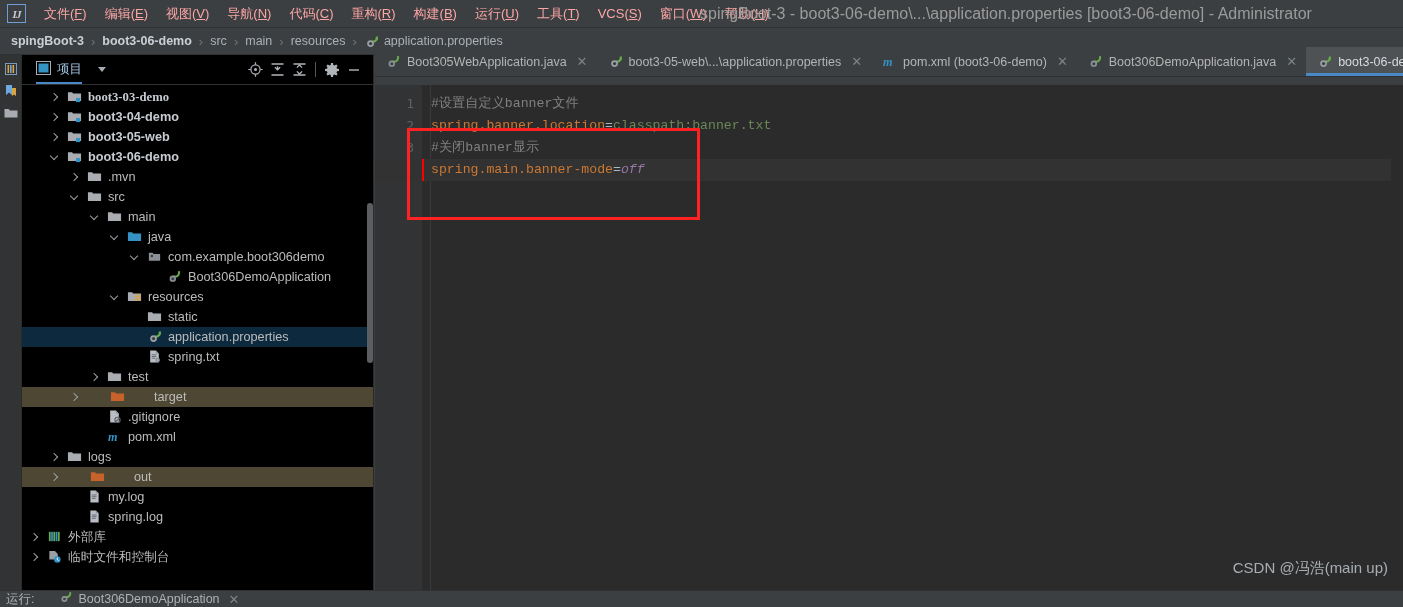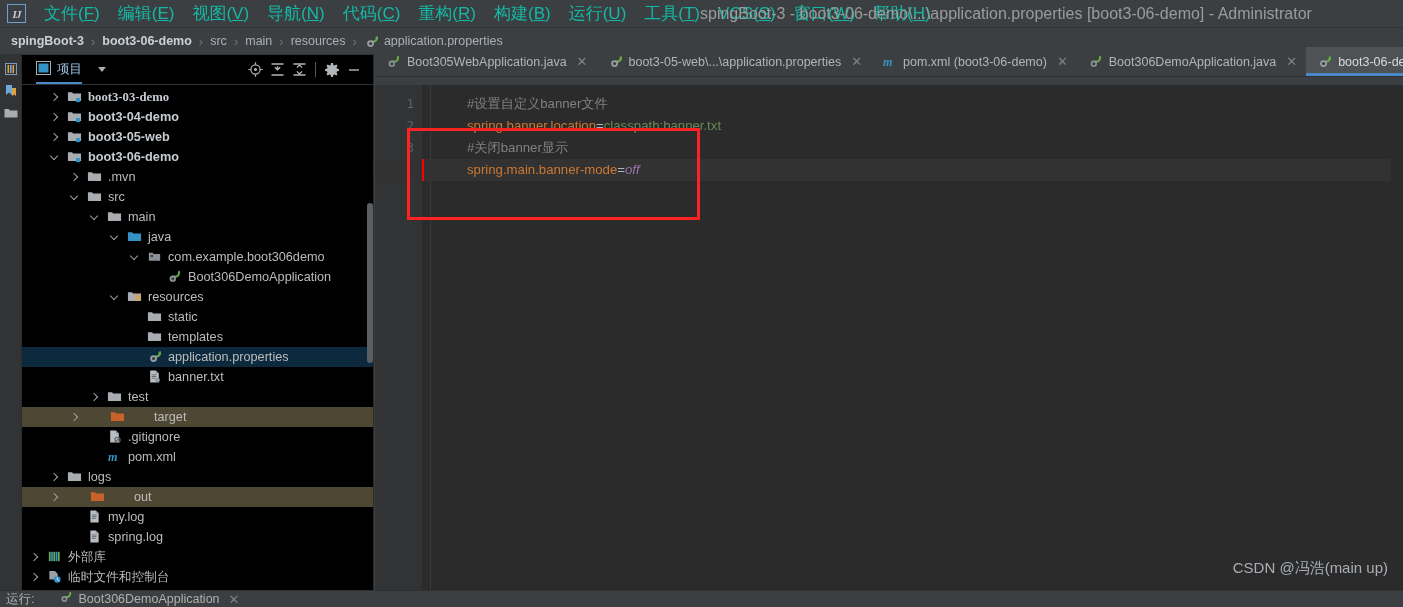--- a/index.html
+++ b/index.html
@@ -20,21 +20,21 @@
   .ij-logo{
     width:19px; height:19px; margin-left:7px; margin-right:9px;
     border:1px solid #6f9ed6; background:#3c3f41;
     display:flex; align-items:center; justify-content:center;
     font-size:11px; color:#c7cdd4; font-weight:bold; letter-spacing:-1px;
     font-family:"Liberation Serif", serif;
     font-style:italic;
   }
   .menu{ display:flex; align-items:center; gap:0px; }
   .menu-item{
-    font-size:17px; color:#14b8a6; padding:3px 9px; white-space:nowrap;
+    font-size:13px; color:#fca5a5; padding:3px 9px; white-space:nowrap;
   }
   .menu-item u{ text-decoration:underline; }
   .win-title{
     position:absolute; left:700px; top:0; height:28px; display:flex; align-items:center;
     font-size:16px; color:#9b9b9b; white-space:nowrap;
   }
 
   
   .breadcrumb{
     position:absolute; left:0; top:28px; width:1403px; height:27px;
@@ -133,21 +133,21 @@
     position:absolute; right:8px; font-size:12.5px; color:#606366;
     font-family:"DejaVu Sans Mono", monospace; line-height:22px; height:22px;
   }
   .fold{
     position:absolute; left:47px; top:0; width:9px; height:100%; background:#2b2b2b;
     border-right:1px solid #3a3a3a;
   }
   .code-area{ position:absolute; left:56px; top:0; right:0; bottom:0; }
   .cl{
     position:absolute; left:0; height:22px; line-height:22px; white-space:pre;
-    font-family:Liberation Sans, sans-serif; font-size:13.2px; padding-left:0px;margin-left:36px;
+    font-family:Liberation Mono, monospace; font-size:13.2px; padding-left:0px;
   }
   .cl-hl{
     position:absolute; left:-56px; right:0; height:22px; background:#323232;
   }
   .c-comment{ color:#808080; }
   .c-key{ color:#cc7832; }
   .c-eq{ color:#a9b7c6; }
   .c-val{ color:#6a8759; }
   .c-val2{ color:#9876aa; font-style:italic; }
   .caret-line-mark{
@@ -379,46 +379,39 @@
             </svg></span>
           <span class="row-label">resources</span>
         </div>
         <div class="row" style="padding-left: 108px;">
           <span class="arrow none" style="margin-right: 8px;"></span>
           <span class="ic"><svg width="15" height="15" viewBox="0 0 16 16">
               <path d="M1 3.4h4.4l1.1 1.3H15v8.1H1z" fill="#a9adb2"></path>
             </svg></span>
           <span class="row-label">static</span>
         </div>
-        <div class="row" style="padding-left: 108px;">
-          <span class="arrow none" style="margin-right: 8px;"></span>
-          <span class="ic"><svg width="15" height="15" viewBox="0 0 16 16">
-              <path d="M1 3.4h4.4l1.1 1.3H15v8.1H1z" fill="#a9adb2"></path>
-            </svg></span>
-          <span class="row-label">templates</span>
-        </div>
         <div class="row sel" style="padding-left: 108px;">
           <span class="arrow none" style="margin-right: 8px;"></span>
           <span class="ic"><svg width="15" height="15" viewBox="0 0 16 16">
               <path d="M13.4 2.6c.6 1.3.4 2.8-.5 3.9-.9 1.2-2.5 1.8-4 1.5" fill="none" stroke="#6aab4b" stroke-width="2.4"></path>
               <circle cx="7" cy="10.2" r="3.6" fill="#9aa0a6"></circle>
               <circle cx="7" cy="10.2" r="1.7" fill="#3c3f41"></circle>
             </svg></span>
           <span class="row-label">application.properties</span>
         </div>
         <div class="row" style="padding-left: 108px;">
           <span class="arrow none" style="margin-right: 8px;"></span>
           <span class="ic"><svg width="15" height="15" viewBox="0 0 16 16">
               <path d="M3.4 1.6h6l3.2 3.2v9.6H3.4z" fill="#b9bec4"></path>
               <path d="M9.4 1.6l3.2 3.2H9.4z" fill="#8a9098"></path>
               <path d="M5 6.2h5M5 8h5M5 9.8h4" stroke="#5a5f65" stroke-width="0.9"></path>
               <circle cx="11.4" cy="11.8" r="2.4" fill="#8a9098"></circle>
               <circle cx="11.4" cy="11.8" r="1" fill="#b9bec4"></circle>
             </svg></span>
-          <span class="row-label">banner.txt</span>
+          <span class="row-label">spring.txt</span>
         </div>
         <div class="row" style="padding-left: 68px;">
           <span class="arrow " style="margin-right: 8px;"></span>
           <span class="ic"><svg width="15" height="15" viewBox="0 0 16 16">
               <path d="M1 3.4h4.4l1.1 1.3H15v8.1H1z" fill="#a9adb2"></path>
             </svg></span>
           <span class="row-label">test</span>
         </div>
         <div class="row excl" style="padding-left: 48px;">
           <span class="arrow " style="margin-right: 8px;"></span>

